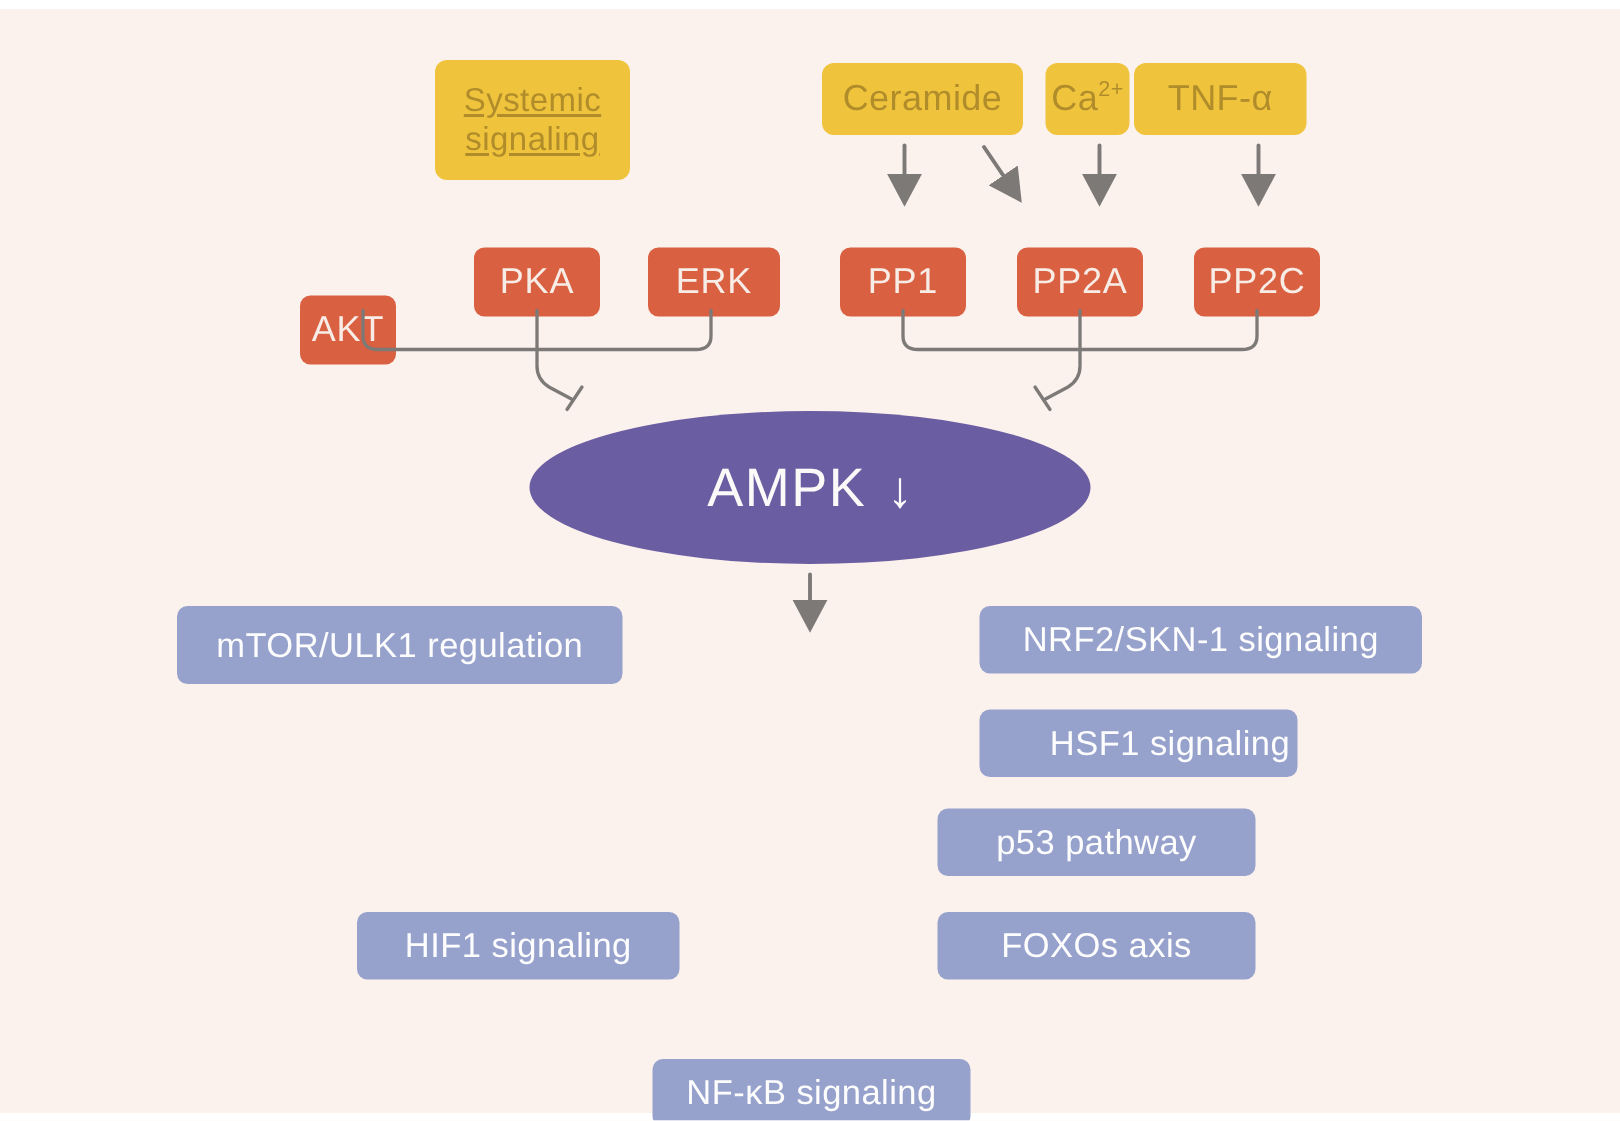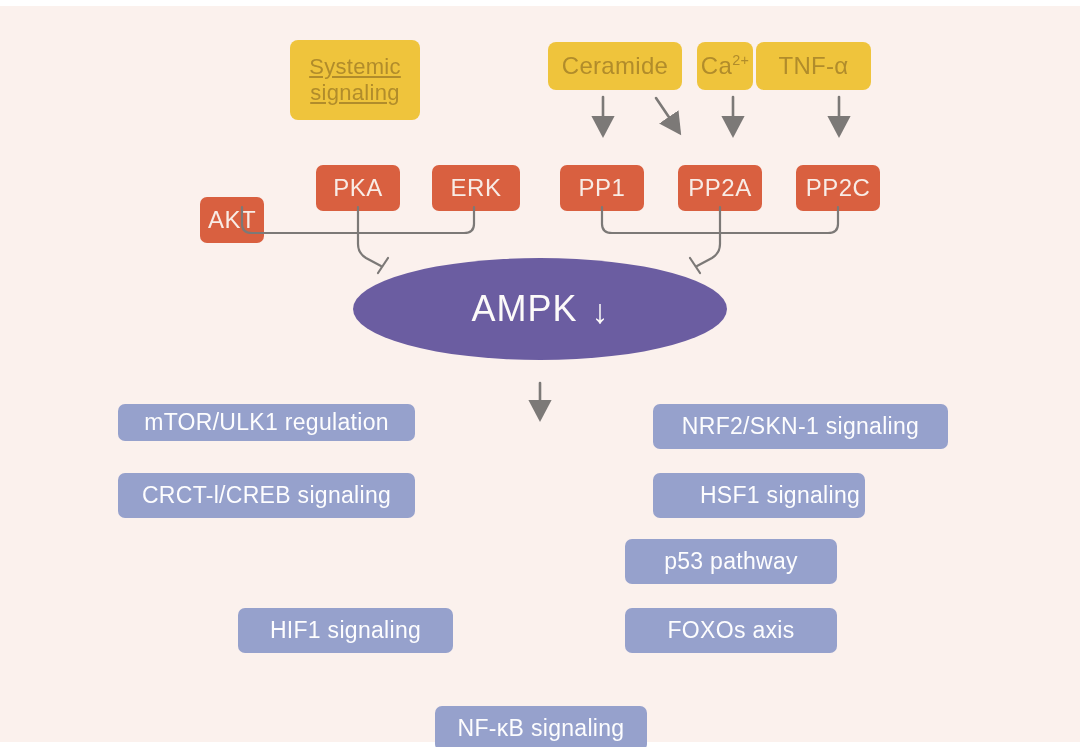--- a/index.html
+++ b/index.html
@@ -50,33 +50,30 @@
     <div class="node box-orange" style="left:560px;top:159px;width:84px;height:46px;">
       <span>PP1</span>
     </div>
     <div class="node box-orange" style="left:678px;top:159px;width:84px;height:46px;text-align:right;">
       <span>PP2A</span>
     </div>
     <div class="node box-orange" style="left:796px;top:159px;width:84px;height:46px;">
       <span>PP2C</span>
     </div>
 
-    <div class="ellipse" style="left:353px;top:252px;width:374px;height:102px;justify-content:center;">
+    <div class="ellipse" style="left:353px;top:268px;width:374px;height:102px;justify-content:center;">
       <span class="ampk-label">AMPK</span>
       <span class="trend">↓</span>
     </div>
 
-    <div class="node box-blue" style="left:118px;top:398px;width:297px;height:37px;">
+    <div class="node box-blue" style="left:118px;top:398px;width:297px;height:52px;">
       <span>mTOR/ULK1 regulation</span>
     </div>
     <div class="node box-blue" style="left:653px;top:398px;width:295px;height:45px;">
       <span>NRF2/SKN-1 signaling</span>
-    </div>
-    <div class="node box-blue" style="left:118px;top:467px;width:297px;height:45px;">
-      <span>CRCT-l/CREB signaling</span>
     </div>
     <div class="node box-blue" style="left:653px;top:467px;width:212px;height:45px;padding-left:42px;">
       <span>HSF1 signaling</span>
     </div>
     <div class="node box-blue" style="left:625px;top:533px;width:212px;height:45px;">
       <span>p53 pathway</span>
     </div>
     <div class="node box-blue" style="left:238px;top:602px;width:215px;height:45px;">
       <span>HIF1 signaling</span>
     </div>

